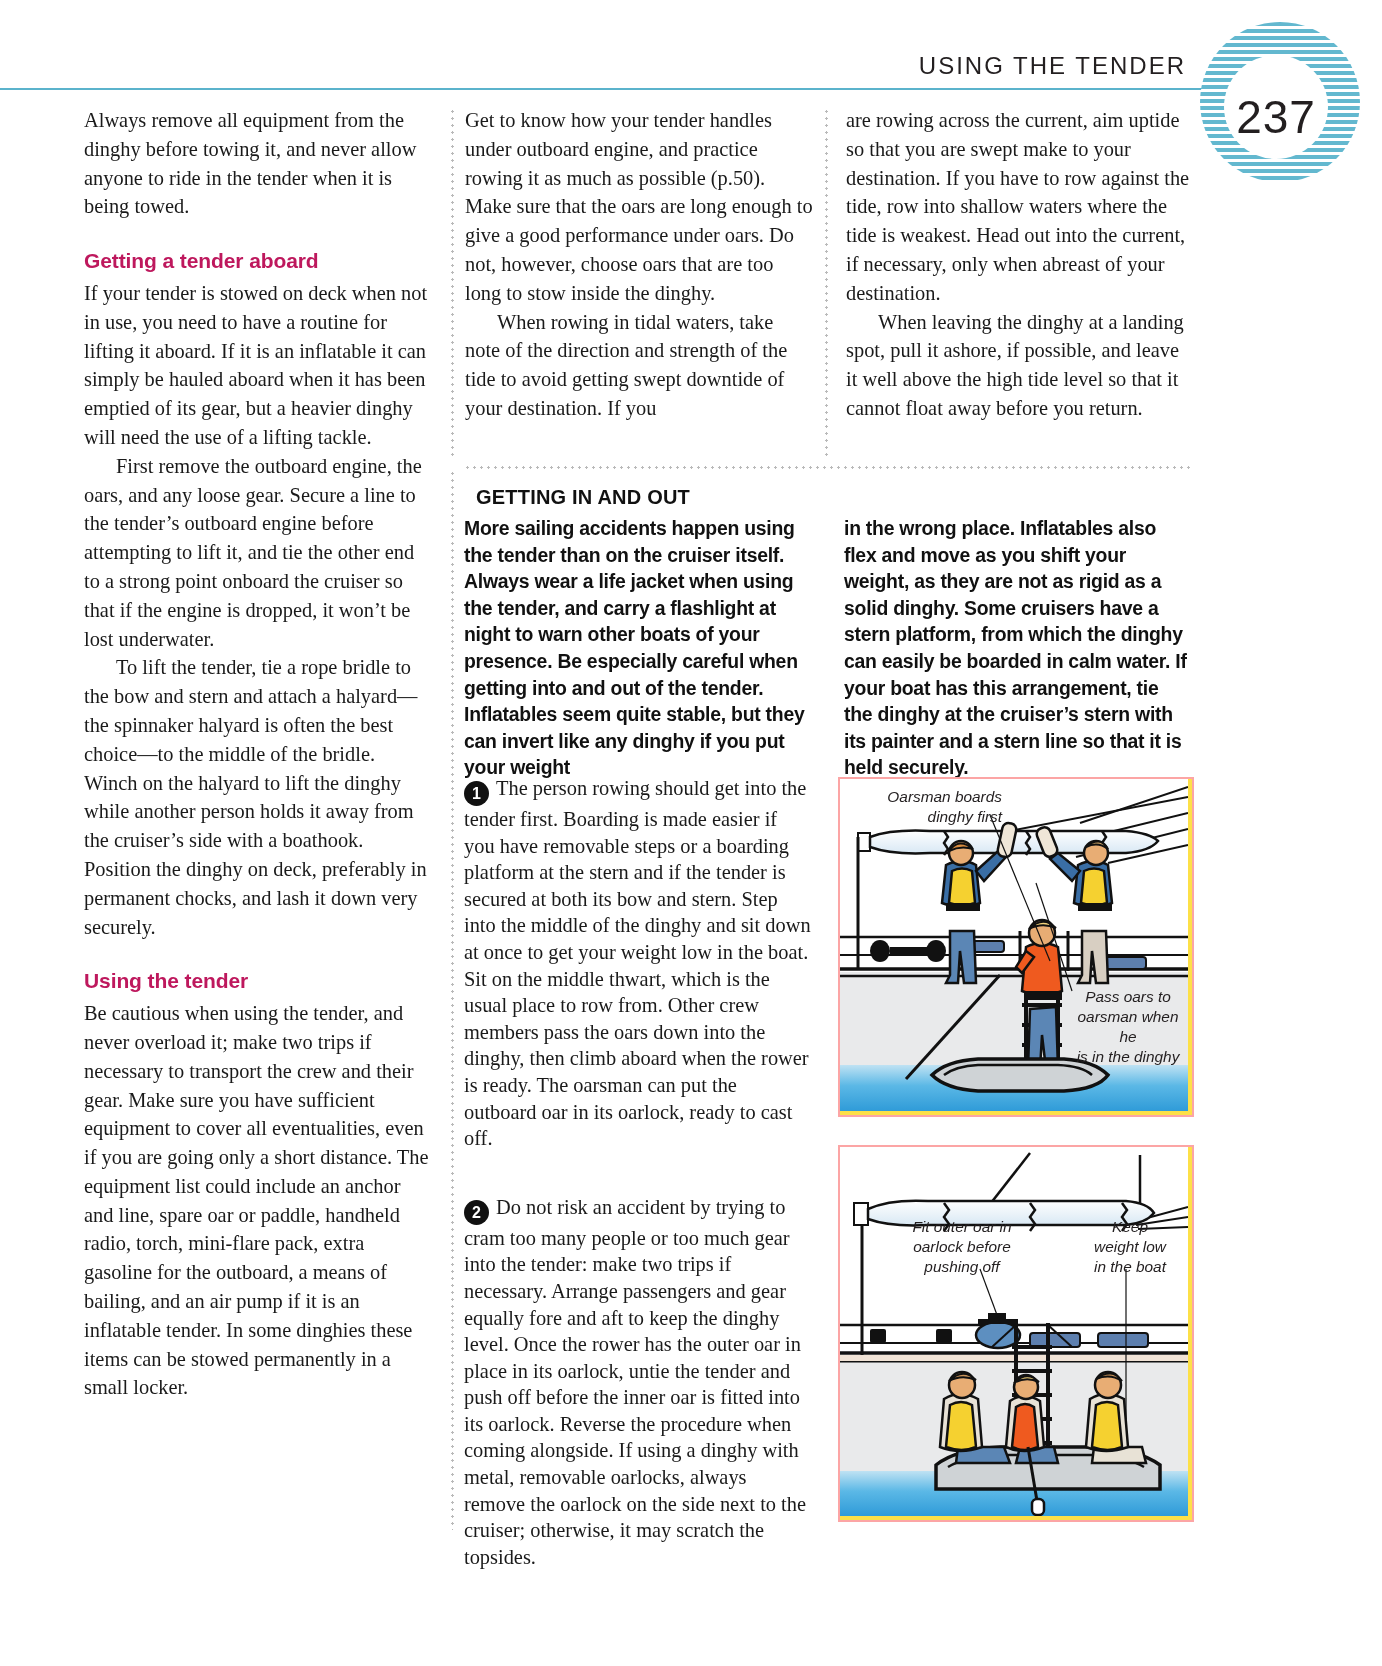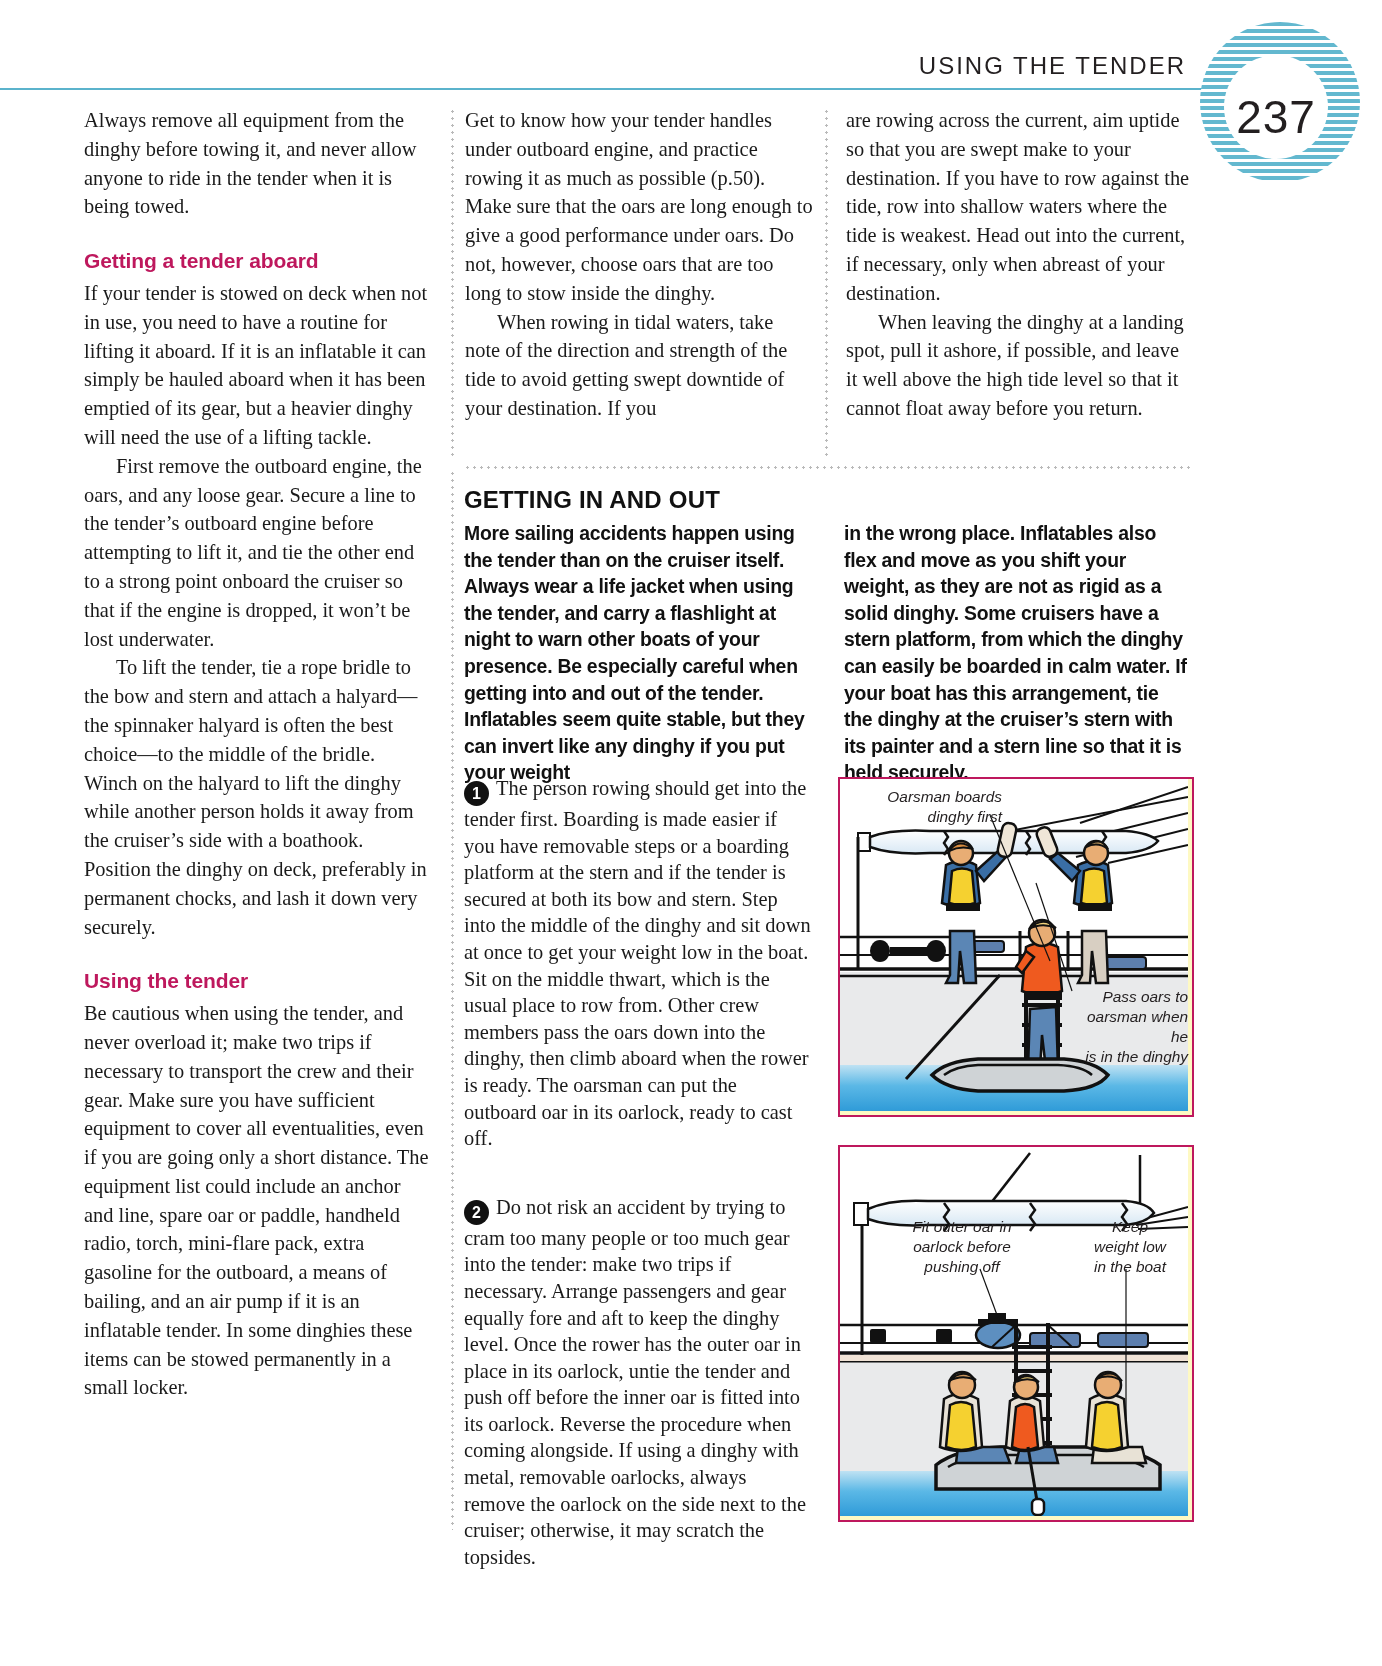--- a/index.html
+++ b/index.html
@@ -70,22 +70,22 @@
   .hrule{
     position:absolute;height:3px;
     background-image:radial-gradient(circle, #b9b9b9 1.2px, transparent 1.4px);
     background-size:7px 3px;background-repeat:repeat-x;
   }
 
   
   .section{position:absolute;left:464px;top:486px;width:730px;}
   .section-head{
     font-family:"Liberation Sans", sans-serif;
-    font-weight:bold;font-size:24px;letter-spacing:0.2px;color:#111;
-    margin:0 0 6px 0;
+    font-weight:bold;font-size:20px;letter-spacing:0.2px;color:#111;
+    margin:0 0 6px 12px;
   }
   .intro-wrap{position:relative;width:730px;height:240px;}
   .intro-col{position:absolute;top:0;width:346px;
     font-family:"Liberation Sans", sans-serif;
     font-weight:bold;font-size:19.4px;line-height:26.6px;color:#111;
     letter-spacing:-0.25px;
   }
   .intro-col.a{left:0;}
   .intro-col.b{left:380px;}
 
@@ -97,31 +97,31 @@
   .stepnum{
     display:inline-block;width:25px;height:25px;border-radius:50%;
     background:#111;color:#fff;
     font-family:"Liberation Sans", sans-serif;
     font-weight:bold;font-size:16px;
     text-align:center;line-height:25px;
     vertical-align:-4px;margin-right:7px;
   }
 
   
-  .illus{position:absolute;border:2px solid #be185d;background:#fef9c3;overflow:hidden;}
+  .illus{position:absolute;border:2px solid #fca5a5;background:#fde047;overflow:hidden;}
   #illus-1{left:838px;top:777px;width:352px;height:336px;}
   #illus-2{left:838px;top:1145px;width:352px;height:373px;}
   .cap{
     position:absolute;font-family:"Liberation Sans", sans-serif;
     font-style:italic;font-size:15.4px;line-height:20px;color:#231f20;
     white-space:pre-line;
   }
   .cap.r{text-align:right;}
   .cap.c{text-align:center;}
-  .cap.l{text-align:right;}
+  .cap.l{text-align:center;}
   svg{display:block;}
 </style>
 </head>
 <body>
 
 <div class="page">
 
   <div class="header">
     <div class="header-rule"></div>
     <div class="header-title">USING THE TENDER</div>

